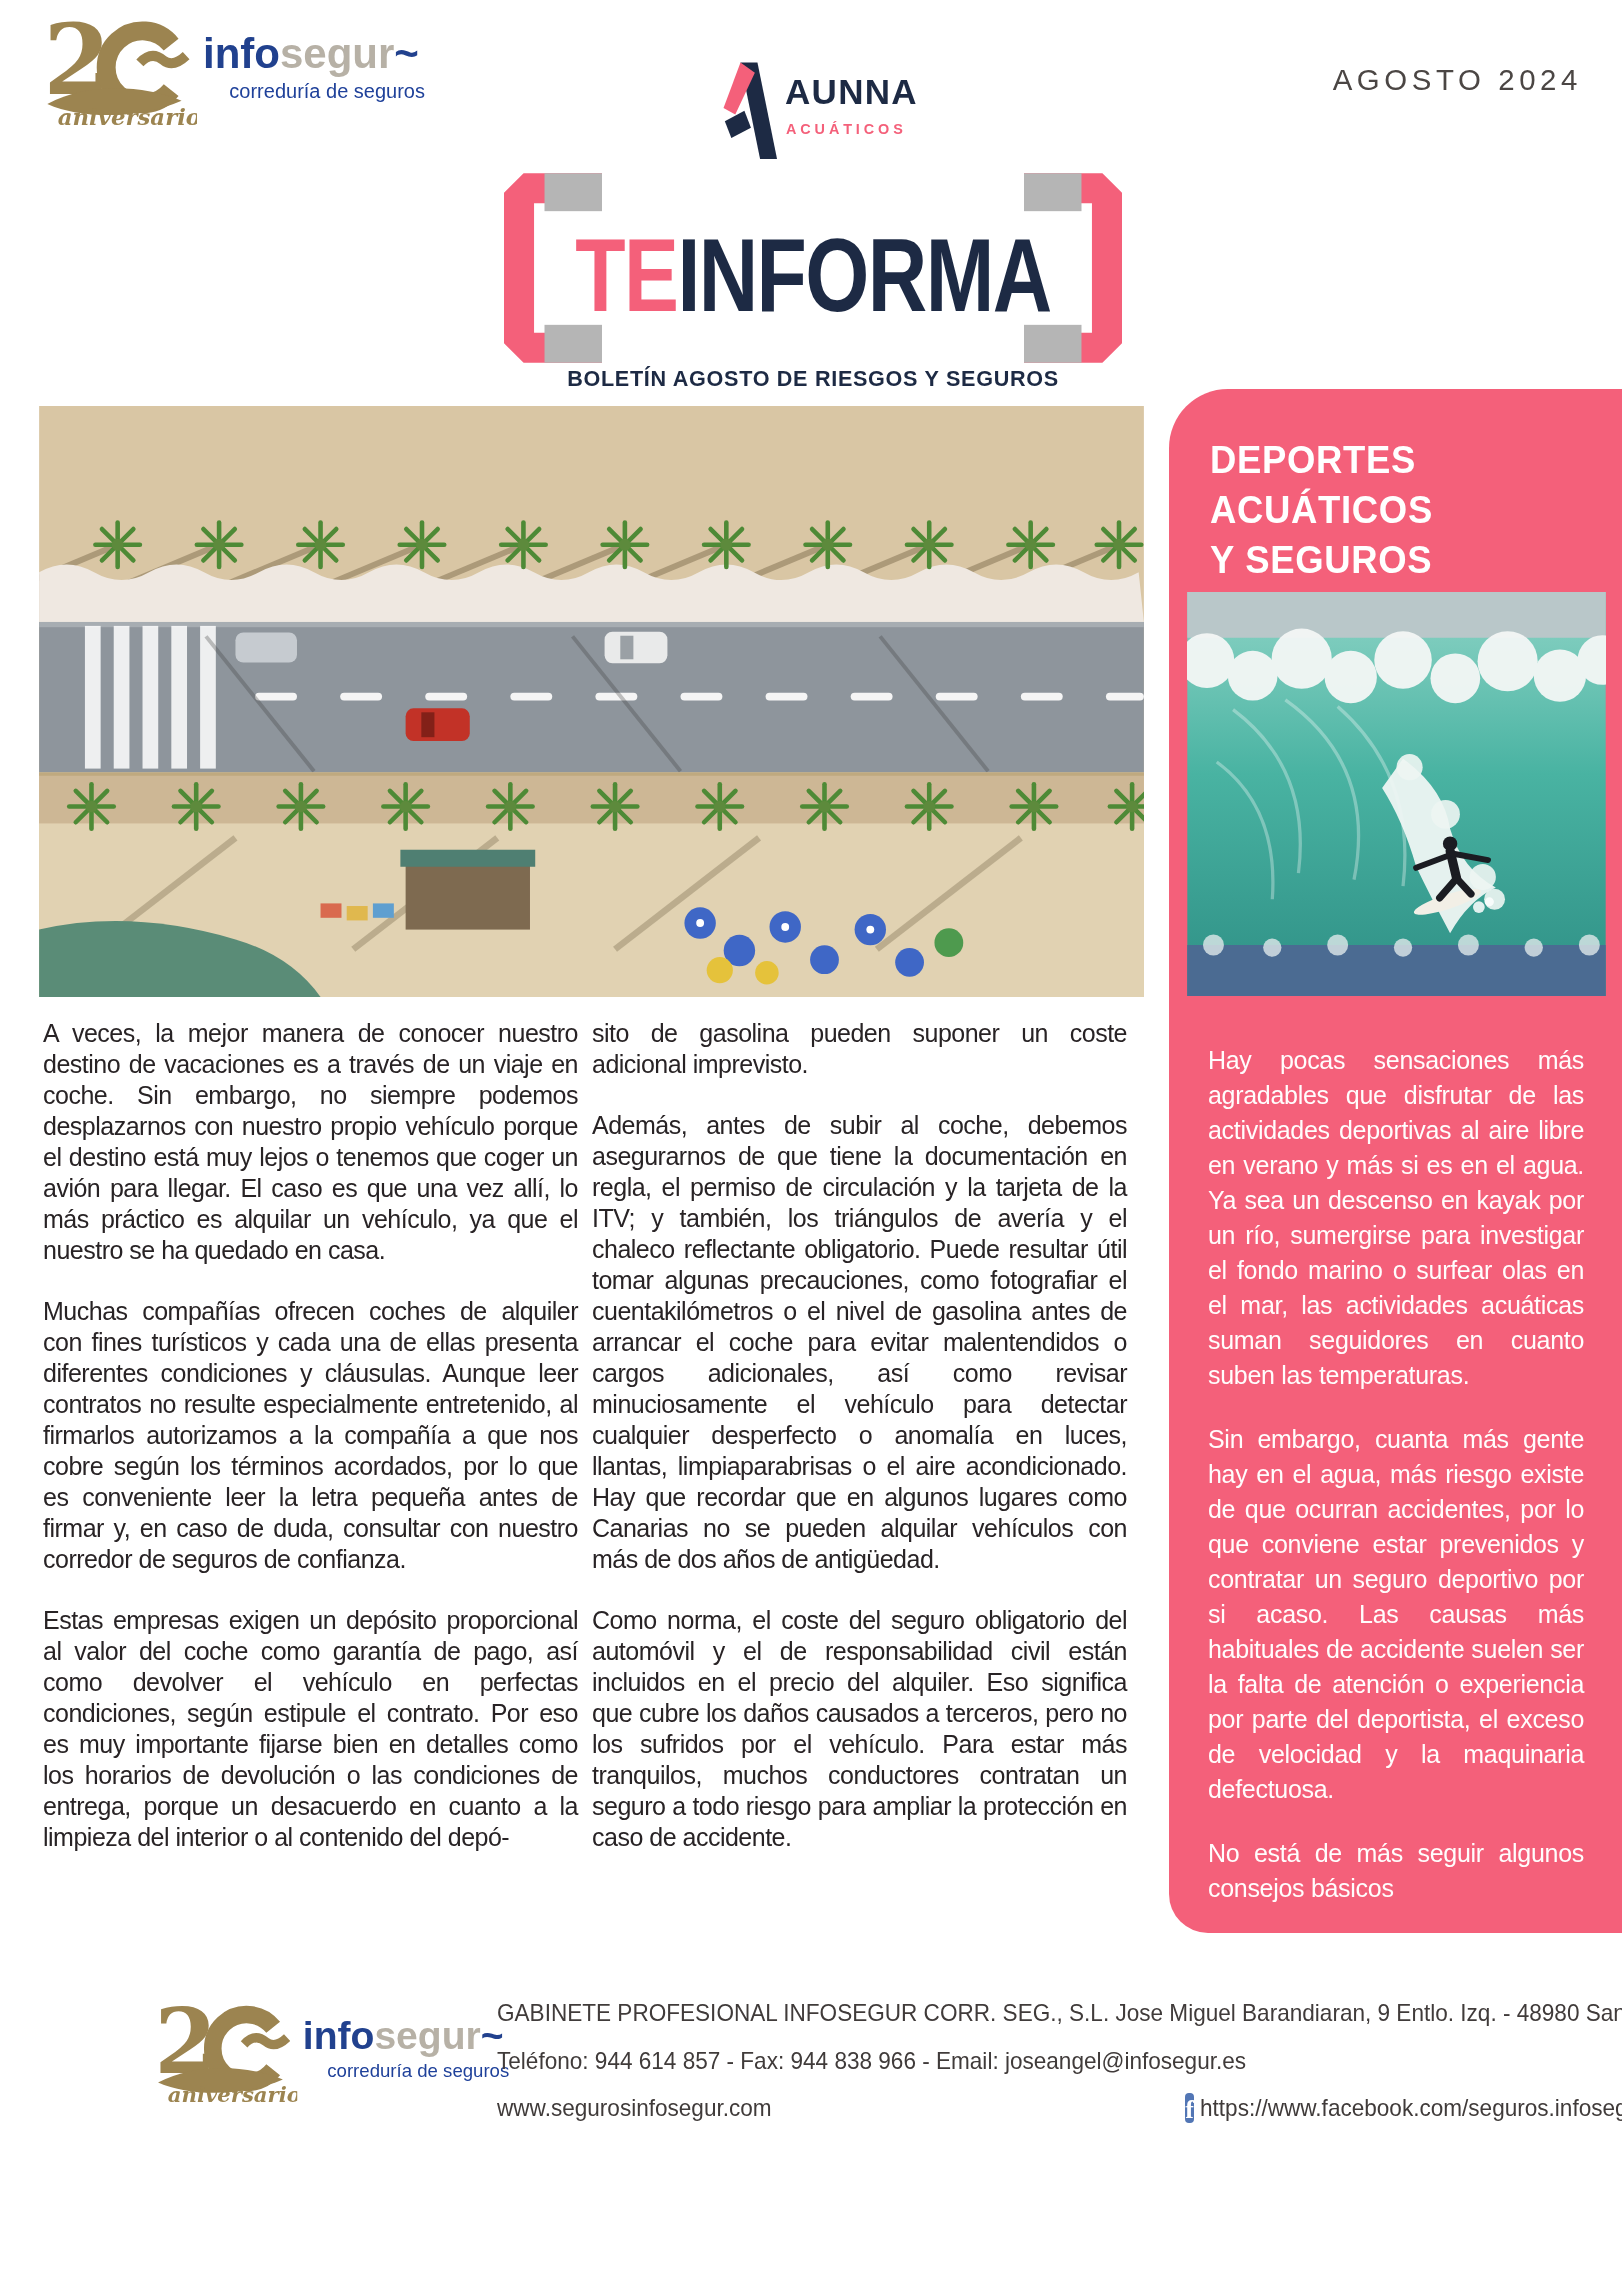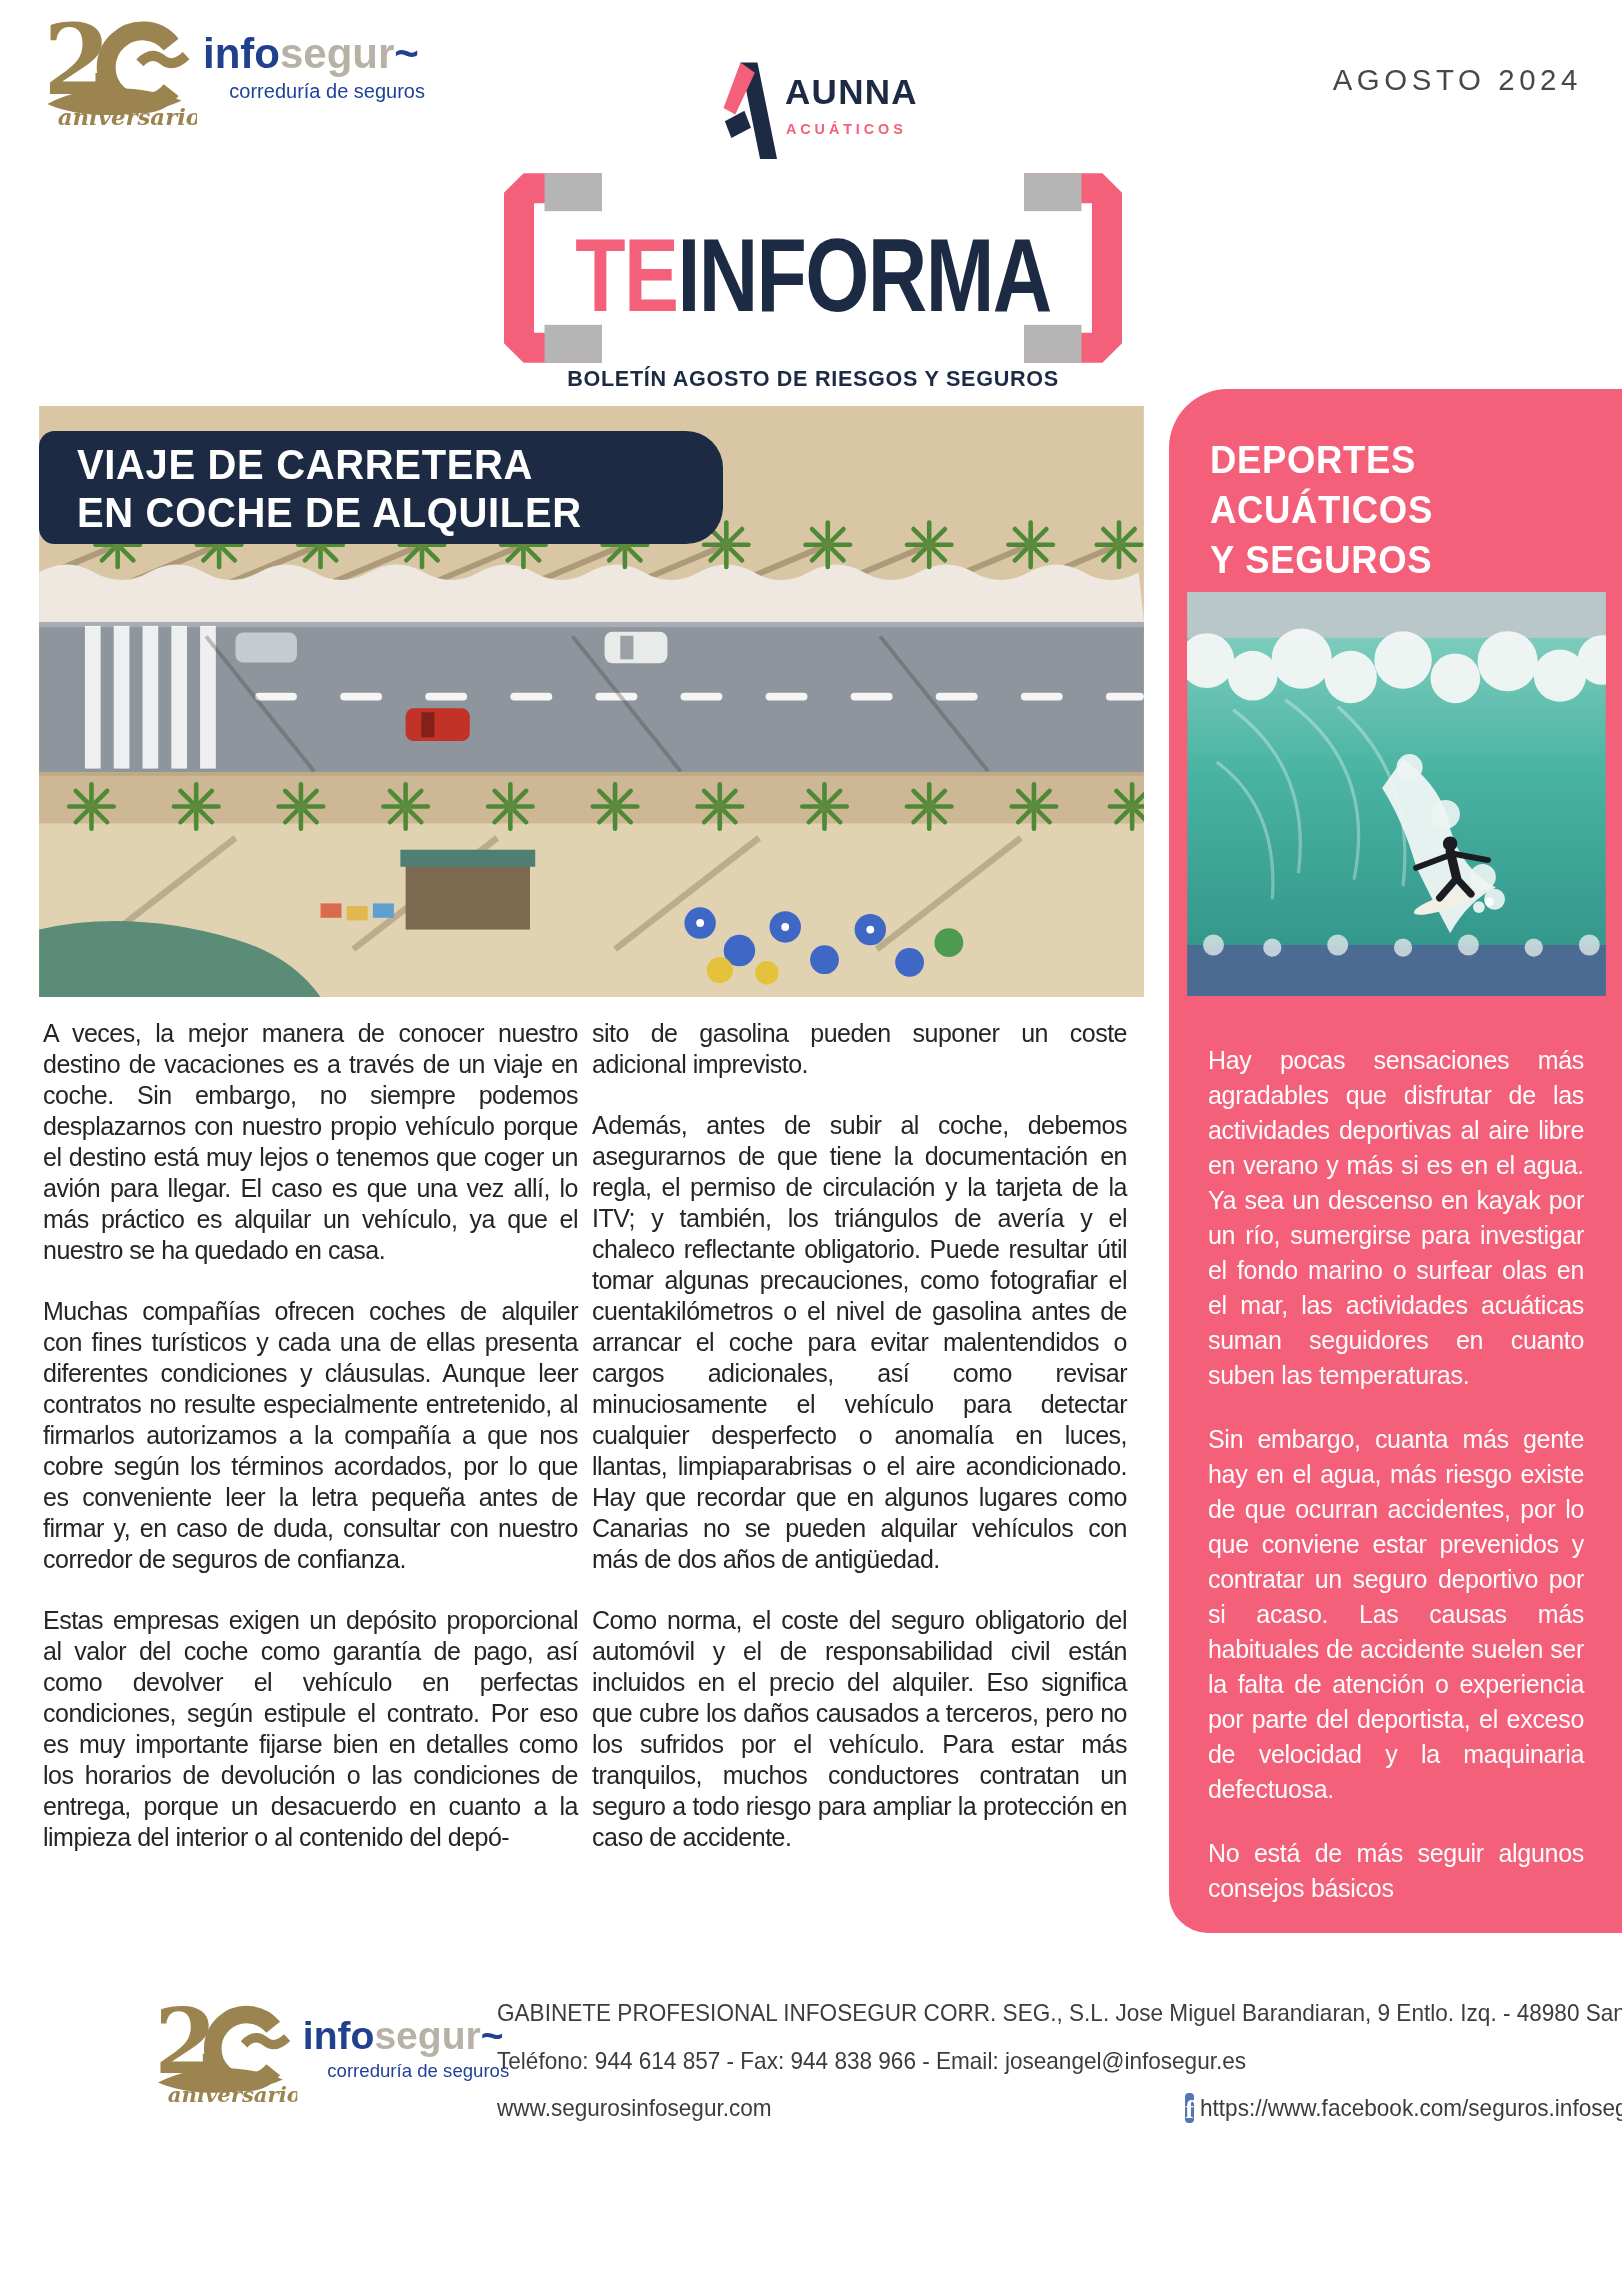--- a/index.html
+++ b/index.html
@@ -248,26 +248,20 @@
         <circle cx="1390" cy="820" r="22" fill="#4e9a4e"></circle>
         <circle cx="1010" cy="790" r="6" fill="#fff"></circle>
           <circle cx="1140" cy="796" r="6" fill="#fff"></circle>
         <circle cx="1270" cy="800" r="6" fill="#fff"></circle>
       </g>
 
       <path d="M0,800 Q140,768 300,815 Q385,840 430,903 L0,903 Z" fill="#5a8c77"></path>
     </svg>
   </div>
 
-  <div class="photo-badge">
-    <div class="ttl">
-      <div>VIAJE DE CARRETERA</div>
-      <div>EN COCHE DE ALQUILER</div>
-    </div>
-  </div>
 
   <div class="bodycol col1">
     <p>A veces, la mejor manera de conocer nuestro destino de vacaciones es a través de un viaje en coche. Sin embargo, no siempre podemos desplazarnos con nuestro propio vehículo porque el destino está muy lejos o tenemos que coger un avión para llegar. El caso es que una vez allí, lo más práctico es alquilar un vehículo, ya que el nuestro se ha quedado en casa.</p>
     <p>Muchas compañías ofrecen coches de alquiler con fines turísticos y cada una de ellas presenta diferentes condiciones y cláusulas. Aunque leer contratos no resulte especialmente entretenido, al firmarlos autorizamos a la compañía a que nos cobre según los términos acordados, por lo que es conveniente leer la letra pequeña antes de firmar y, en caso de duda, consultar con nuestro corredor de seguros de confianza.</p>
     <p>Estas empresas exigen un depósito proporcional al valor del coche como garantía de pago, así como devolver el vehículo en perfectas condiciones, según estipule el contrato. Por eso es muy importante fijarse bien en detalles como los horarios de devolución o las condiciones de entrega, porque un desacuerdo en cuanto a la limpieza del interior o al contenido del depó-</p>
   </div>
   <div class="bodycol col2">
     <p>sito de gasolina pueden suponer un coste adicional imprevisto.</p>
     <p>Además, antes de subir al coche, debemos asegurarnos de que tiene la documentación en regla, el permiso de circulación y la tarjeta de la ITV; y también, los triángulos de avería y el chaleco reflectante obligatorio. Puede resultar útil tomar algunas precauciones, como fotografiar el cuentakilómetros o el nivel de gasolina antes de arrancar el coche para evitar malentendidos o cargos adicionales, así como revisar minuciosamente el vehículo para detectar cualquier desperfecto o anomalía en luces, llantas, limpiaparabrisas o el aire acondicionado. Hay que recordar que en algunos lugares como Canarias no se pueden alquilar vehículos con más de dos años de antigüedad.</p>
     <p>Como norma, el coste del seguro obligatorio del automóvil y el de responsabilidad civil están incluidos en el precio del alquiler. Eso significa que cubre los daños causados a terceros, pero no los sufridos por el vehículo. Para estar más tranquilos, muchos conductores contratan un seguro a todo riesgo para ampliar la protección en caso de accidente.</p>

